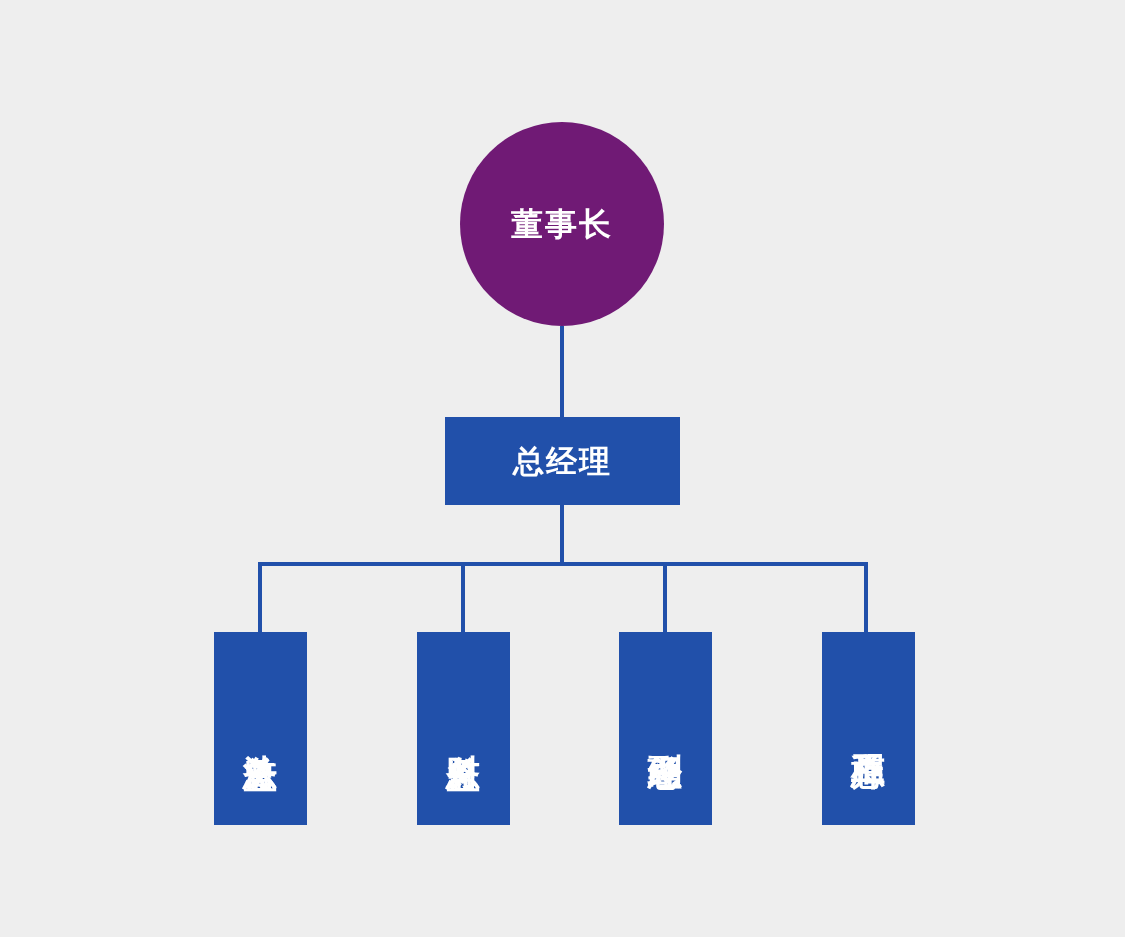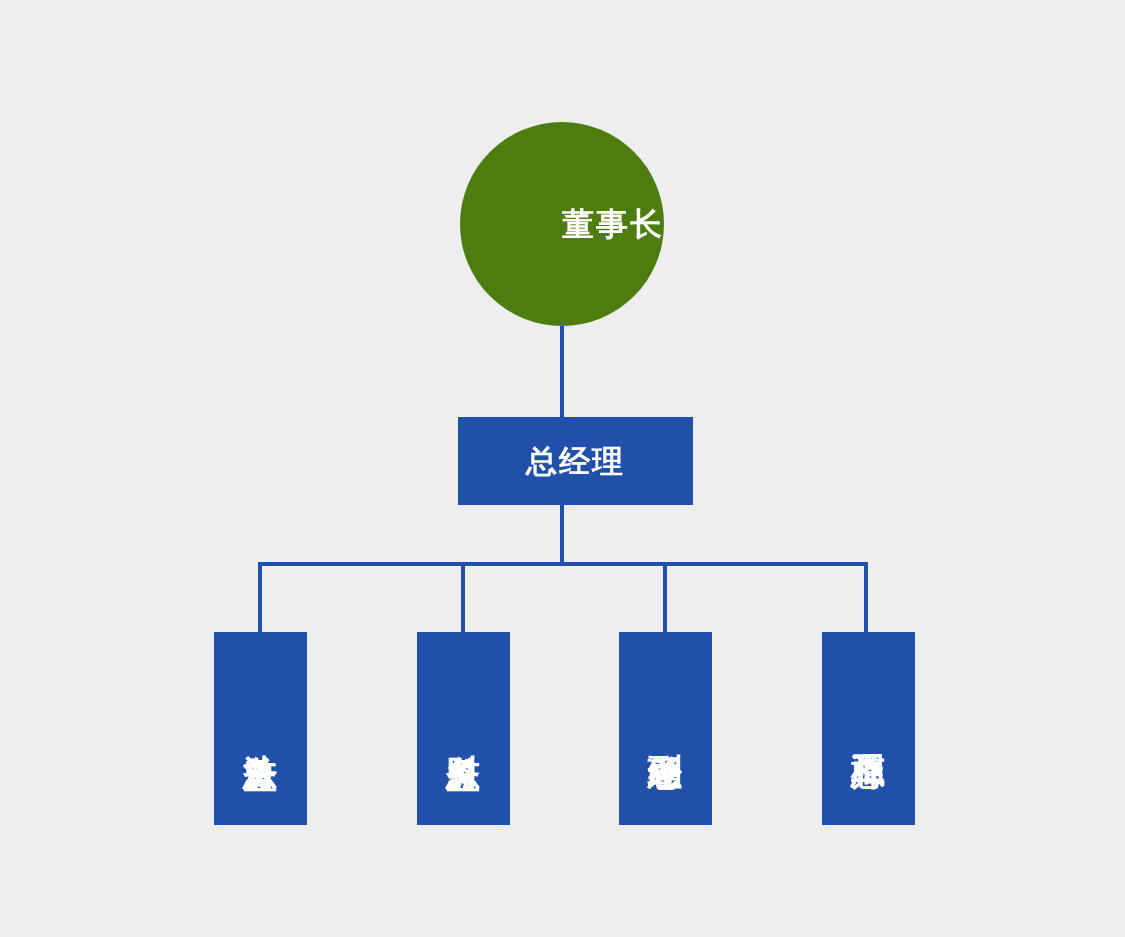--- a/index.html
+++ b/index.html
@@ -31,39 +31,39 @@
   }
 
   
   .node-circle {
     position: absolute;
     left: 460px;
     top: 122px;
     width: 204px;
     height: 204px;
     border-radius: 50%;
-    background: #4d7c0f;
+    background: #701a75;
     display: flex;
     align-items: center;
-    justify-content: flex-end;
+    justify-content: center;
     z-index: 3;
   }
   .node-circle .node-label {
     color: #ffffff;
     font-size: 32px;
     font-weight: 700;
     letter-spacing: 2px;
     line-height: 1;
     white-space: nowrap;
   }
 
   
   .node-rect-wide {
     position: absolute;
-    left: 458px;
+    left: 445px;
     top: 417px;
     width: 235px;
     height: 88px;
     background: #2150aa;
     display: flex;
     align-items: center;
     justify-content: center;
     z-index: 3;
   }
   .node-rect-wide .node-label {

